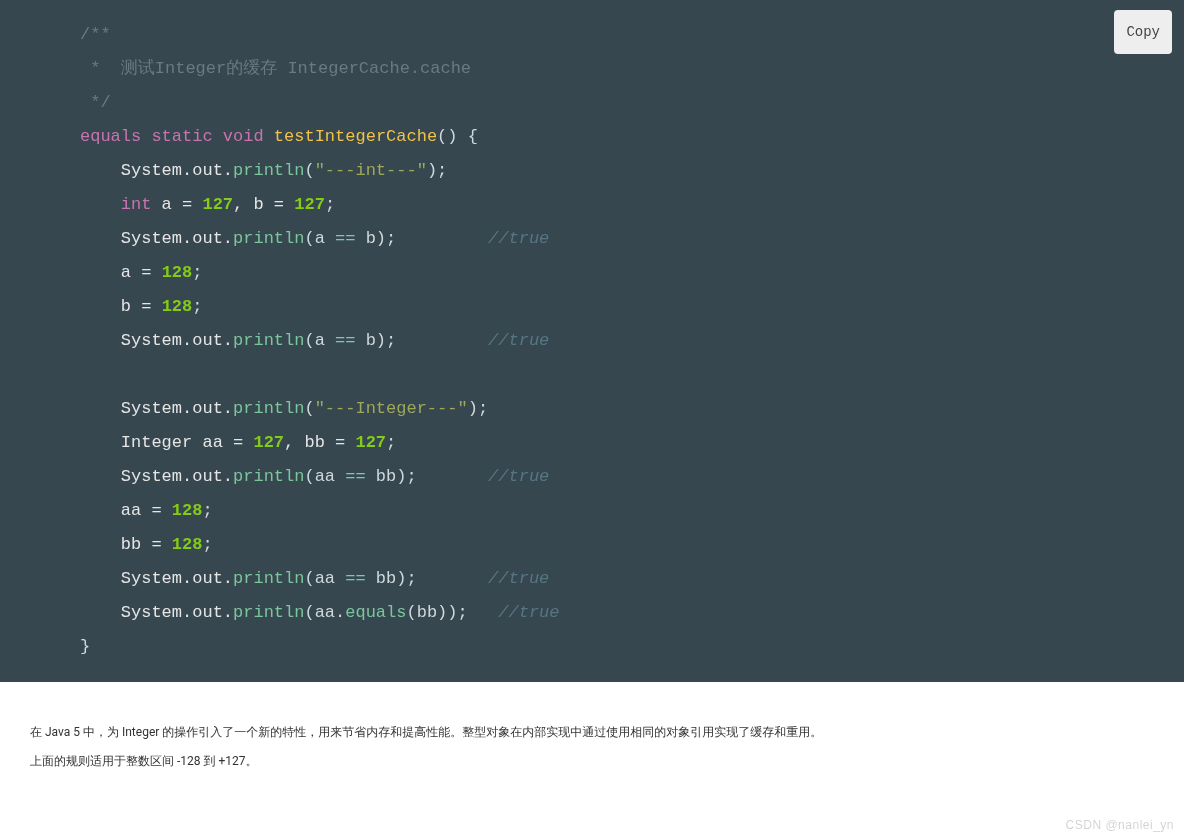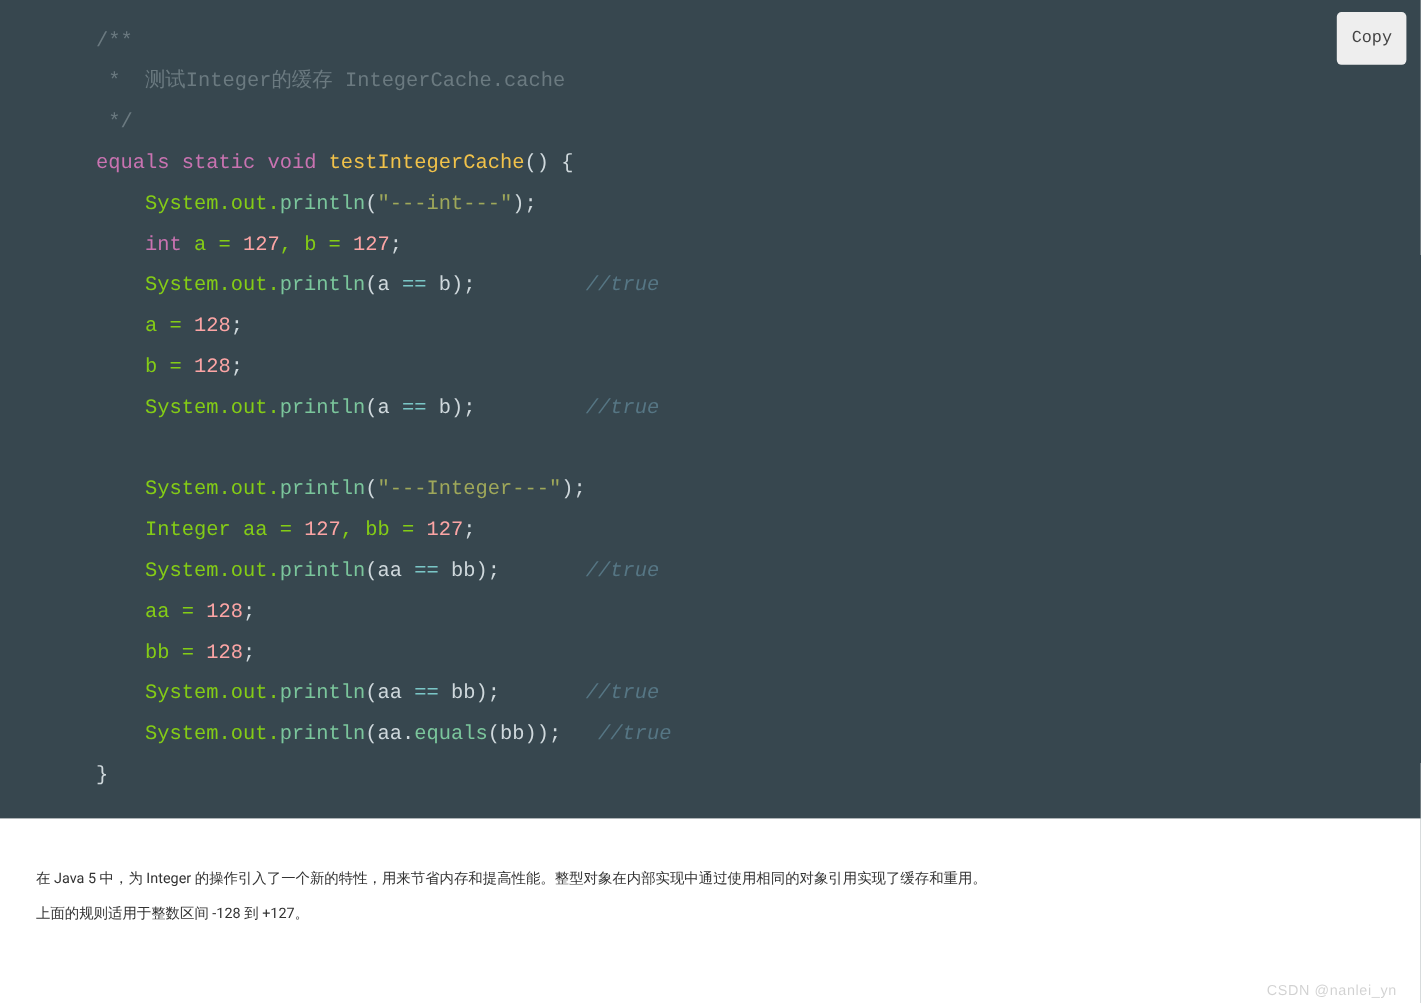--- a/index.html
+++ b/index.html
@@ -30,37 +30,37 @@
     font-family: inherit;
     cursor: pointer;
   }
   .code-line { white-space: pre; }
   .c-doc     { color: #6b7a80; }
   .c-kw      { color: #c973b1; }
   .c-type    { color: #c973b1; text-align: center; }
   .c-fn      { color: #f1c24a; }
   .c-call    { color: #7bc69c; }
   .c-str     { color: #9fa85a; }
-  .c-num     { color: #fca5a5; }
-  .c-id      { color: #84cc16; }
+  .c-num     { color: #84cc16; font-weight: bold; }
+  .c-id      { color: #e5e5e5; }
   .c-op      { color: #7ac6c6; }
   .c-punc    { color: #cfd8dc; }
   .c-cmt     { color: #567684; font-style: italic; margin-top: 18px; }
 
   .article-text {
     padding: 36px 18px 0 30px;
     font-size: 12px;
     line-height: 2.4;
     color: #333;
   }
   .article-text p { margin: 0; }
 
   .watermark {
     position: fixed;
-    right: 20px;
+    right: 10px;
     bottom: 4px;
     font-size: 12px;
     color: rgba(0,0,0,0.18);
     font-family: sans-serif;
     letter-spacing: 0.5px;
   }
 </style>
 </head>
 <body>
 

